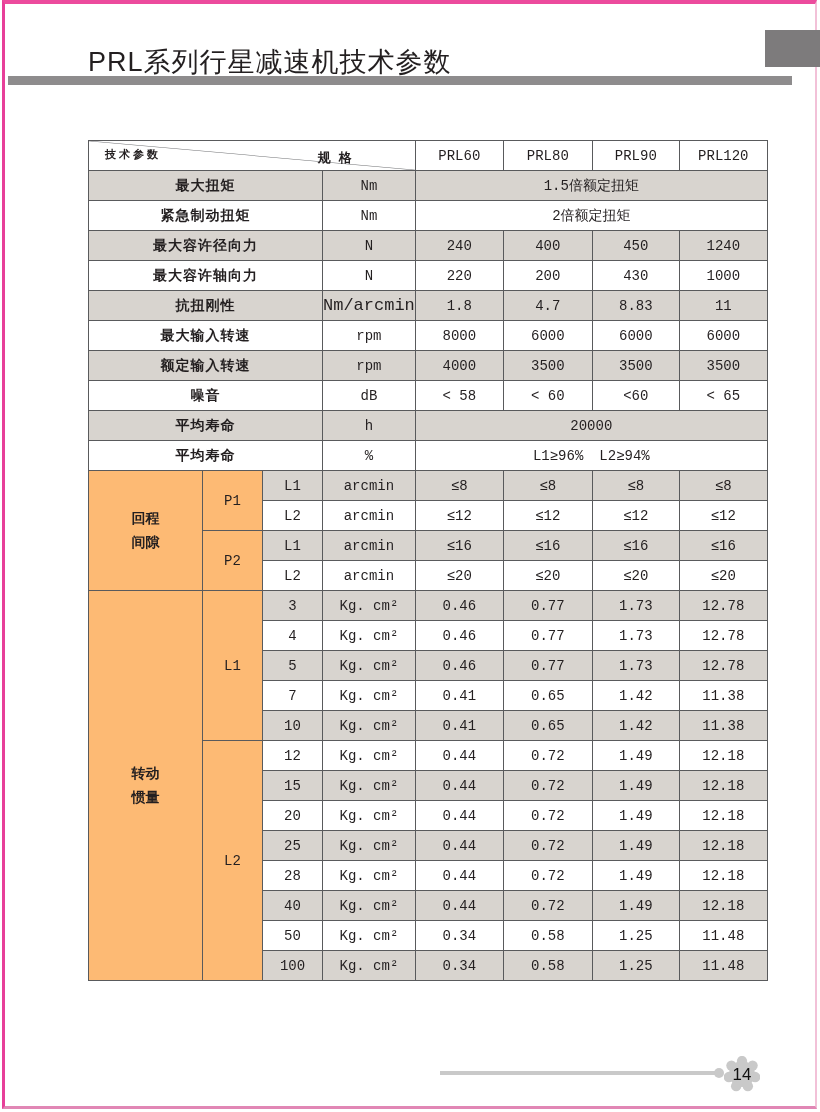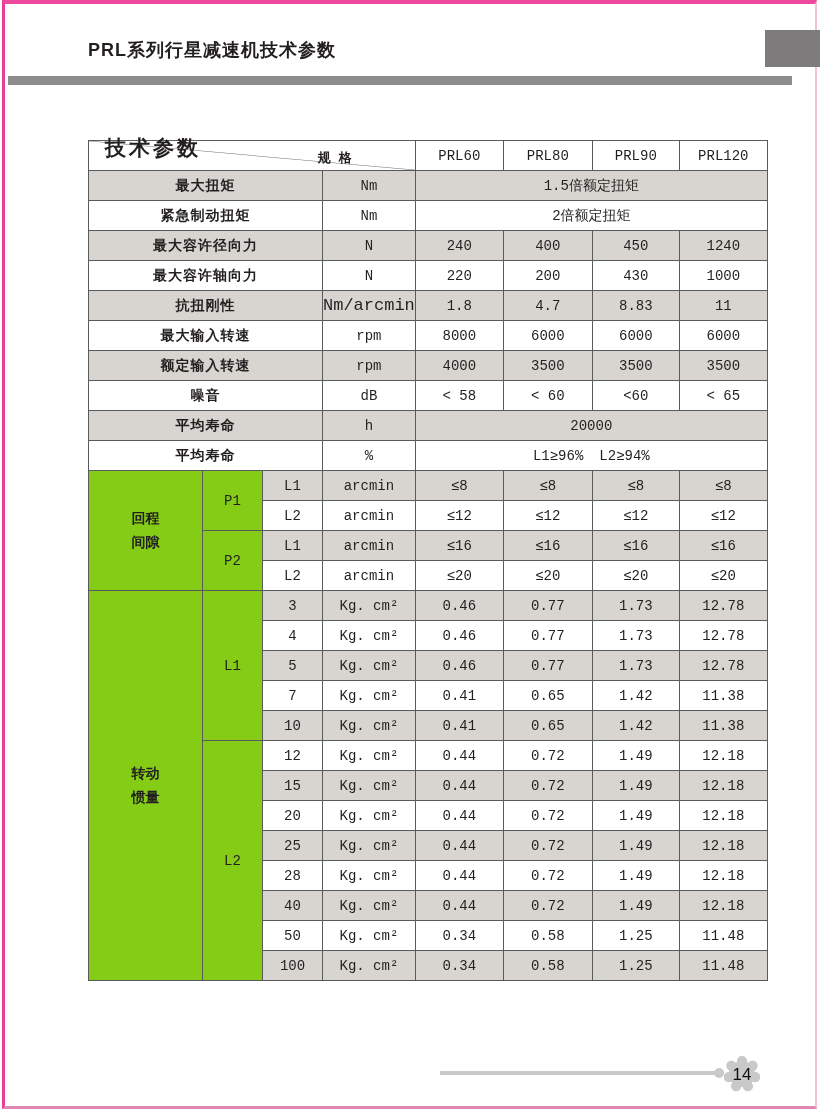--- a/index.html
+++ b/index.html
@@ -1,37 +1,37 @@
 <!DOCTYPE html>
 <html><head>
 <meta charset="utf-8">
 <style>
   html,body{margin:0;padding:0;}
   body{width:820px;height:1112px;background:#ffffff;position:relative;overflow:hidden;
        font-family:"Liberation Sans","DejaVu Sans",sans-serif;color:#231f20;}
   .frame{position:absolute;top:0;left:2px;right:3px;bottom:3px;
          border-top:4px solid #ec4b9d;border-left:3px solid #e73f99;
          border-right:2px solid #f2c1d8;border-bottom:3px solid #e187b5;pointer-events:none;}
-  .title{position:absolute;left:88px;top:38px;font-size:18px;font-weight:bold;
+  .title{position:absolute;left:88px;top:44px;font-size:27px;font-weight:normal;
          letter-spacing:1px;white-space:nowrap;}
   .title-rule{position:absolute;left:8px;top:76px;width:784px;height:9px;background:#8e8c8d;}
   .corner-block{position:absolute;right:0;top:30px;width:55px;height:37px;background:#7d7b7c;}
 
   table.spec{position:absolute;left:88px;top:140px;border-collapse:collapse;table-layout:fixed;}
   table.spec td{border:1px solid #595a5c;height:29px;text-align:center;vertical-align:middle;
      padding:0;font-size:14px;font-family:"Liberation Mono","DejaVu Sans Mono",monospace;}
   td.cn{font-family:"Liberation Sans","DejaVu Sans",sans-serif;font-weight:bold;font-size:16px;}
   td.lbl{padding-right:70px;letter-spacing:1px;}
   tr.g td{background:#d8d4cf;}
-  tr.g td.wb, td.wb{background:#84cc16;}
+  tr.g td.wb, td.wb{background:#fdba74;}
   td.diag{position:relative;height:56px;}
   td.diag svg{position:absolute;inset:0;width:100%;height:100%;}
   .spec-label{position:absolute;right:55px;top:8px;font-size:13px;font-weight:bold;
       letter-spacing:8px;font-family:"Liberation Sans","DejaVu Sans",sans-serif;}
-  .param-label{position:absolute;left:16px;bottom:8px;font-size:21px;font-weight:bold;
+  .param-label{position:absolute;left:16px;bottom:8px;font-size:11px;font-weight:bold;
       letter-spacing:3px;font-family:"Liberation Sans","DejaVu Sans",sans-serif;}
   td.model{font-family:"Liberation Sans","DejaVu Sans",sans-serif;font-size:16px;}
   td.shiftr{padding-left:95px;}
   .eff-gap{margin-right:16px;}
   .two-line div{line-height:24px;}
 
   .footer-rule{position:absolute;left:440px;top:1071px;width:278px;height:4px;background:#c9c9c9;}
   .footer-dot{position:absolute;left:714px;top:1068px;width:10px;height:10px;border-radius:50%;background:#c9c9c9;}
   .gear{position:absolute;left:724px;top:1056px;width:36px;height:36px;}
   .gear text{font-family:"Liberation Sans","DejaVu Sans",sans-serif;font-size:15px;fill:#111;}

